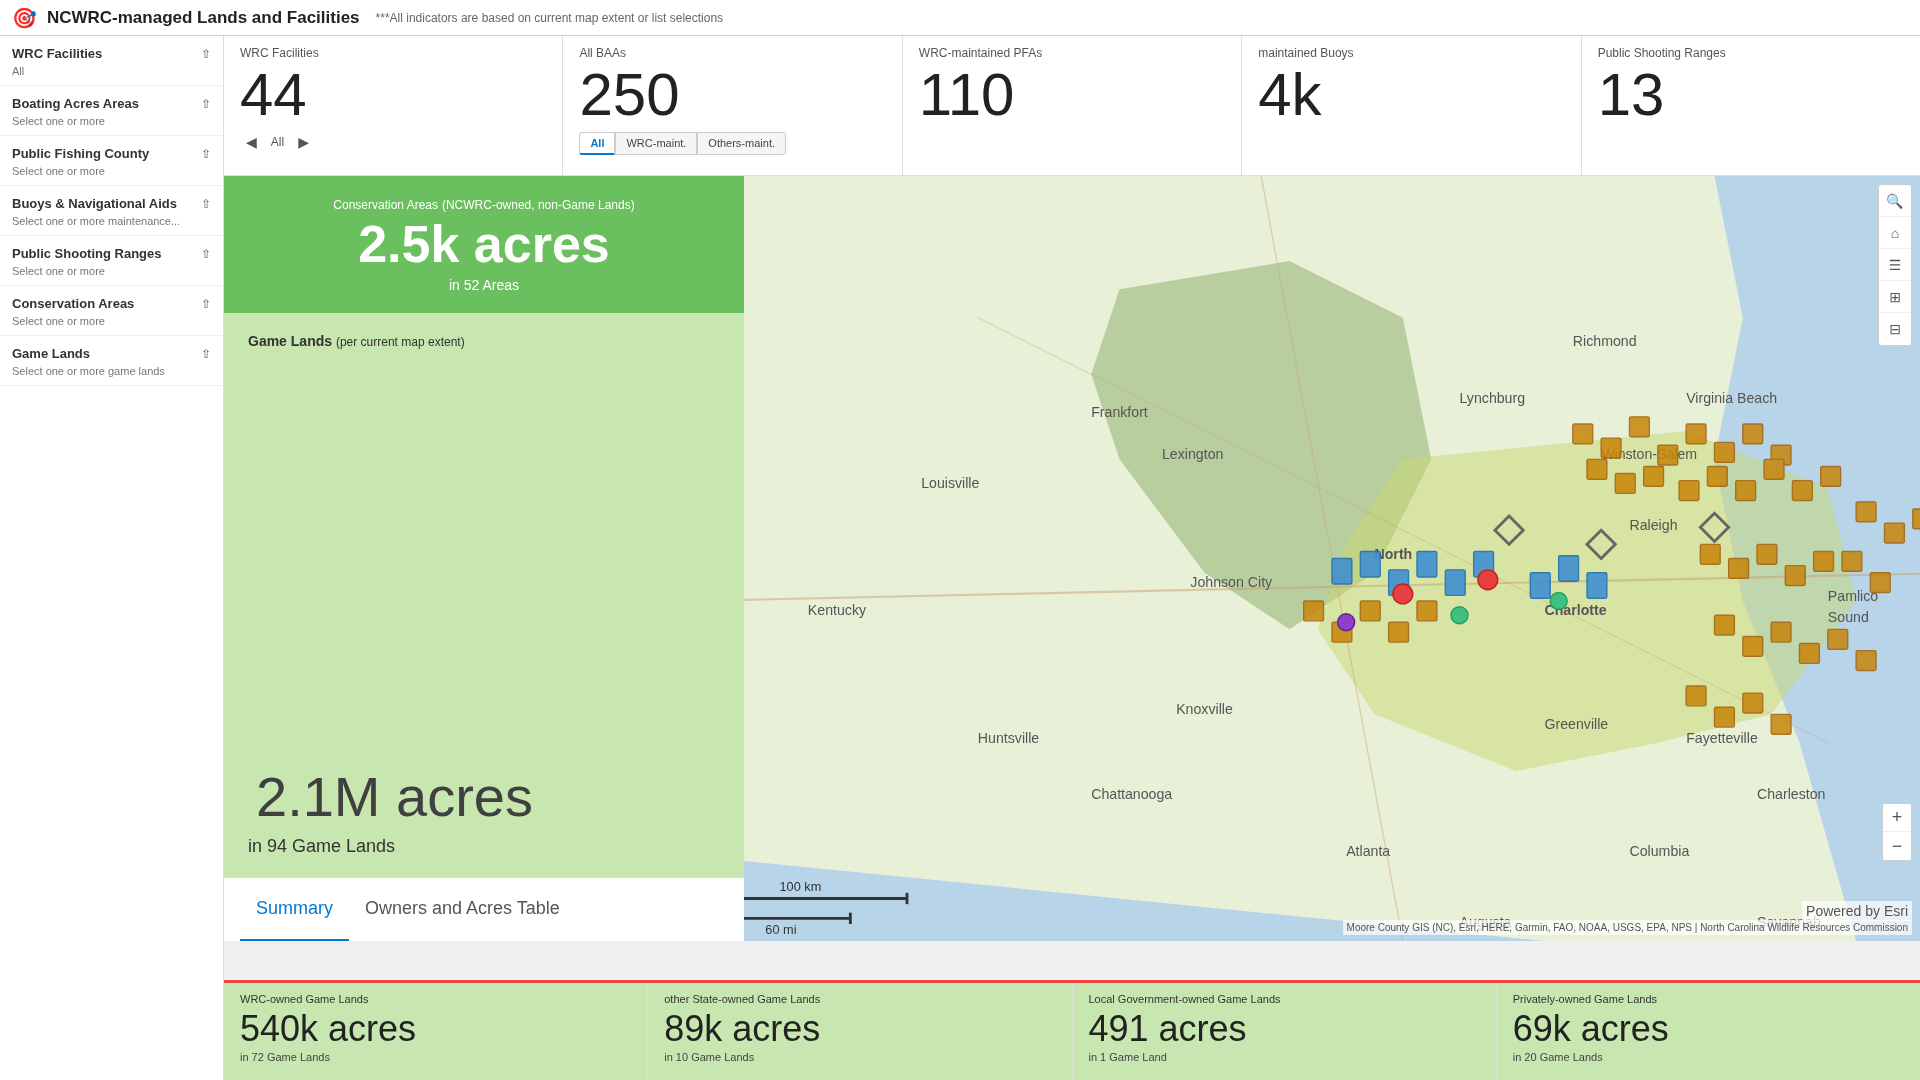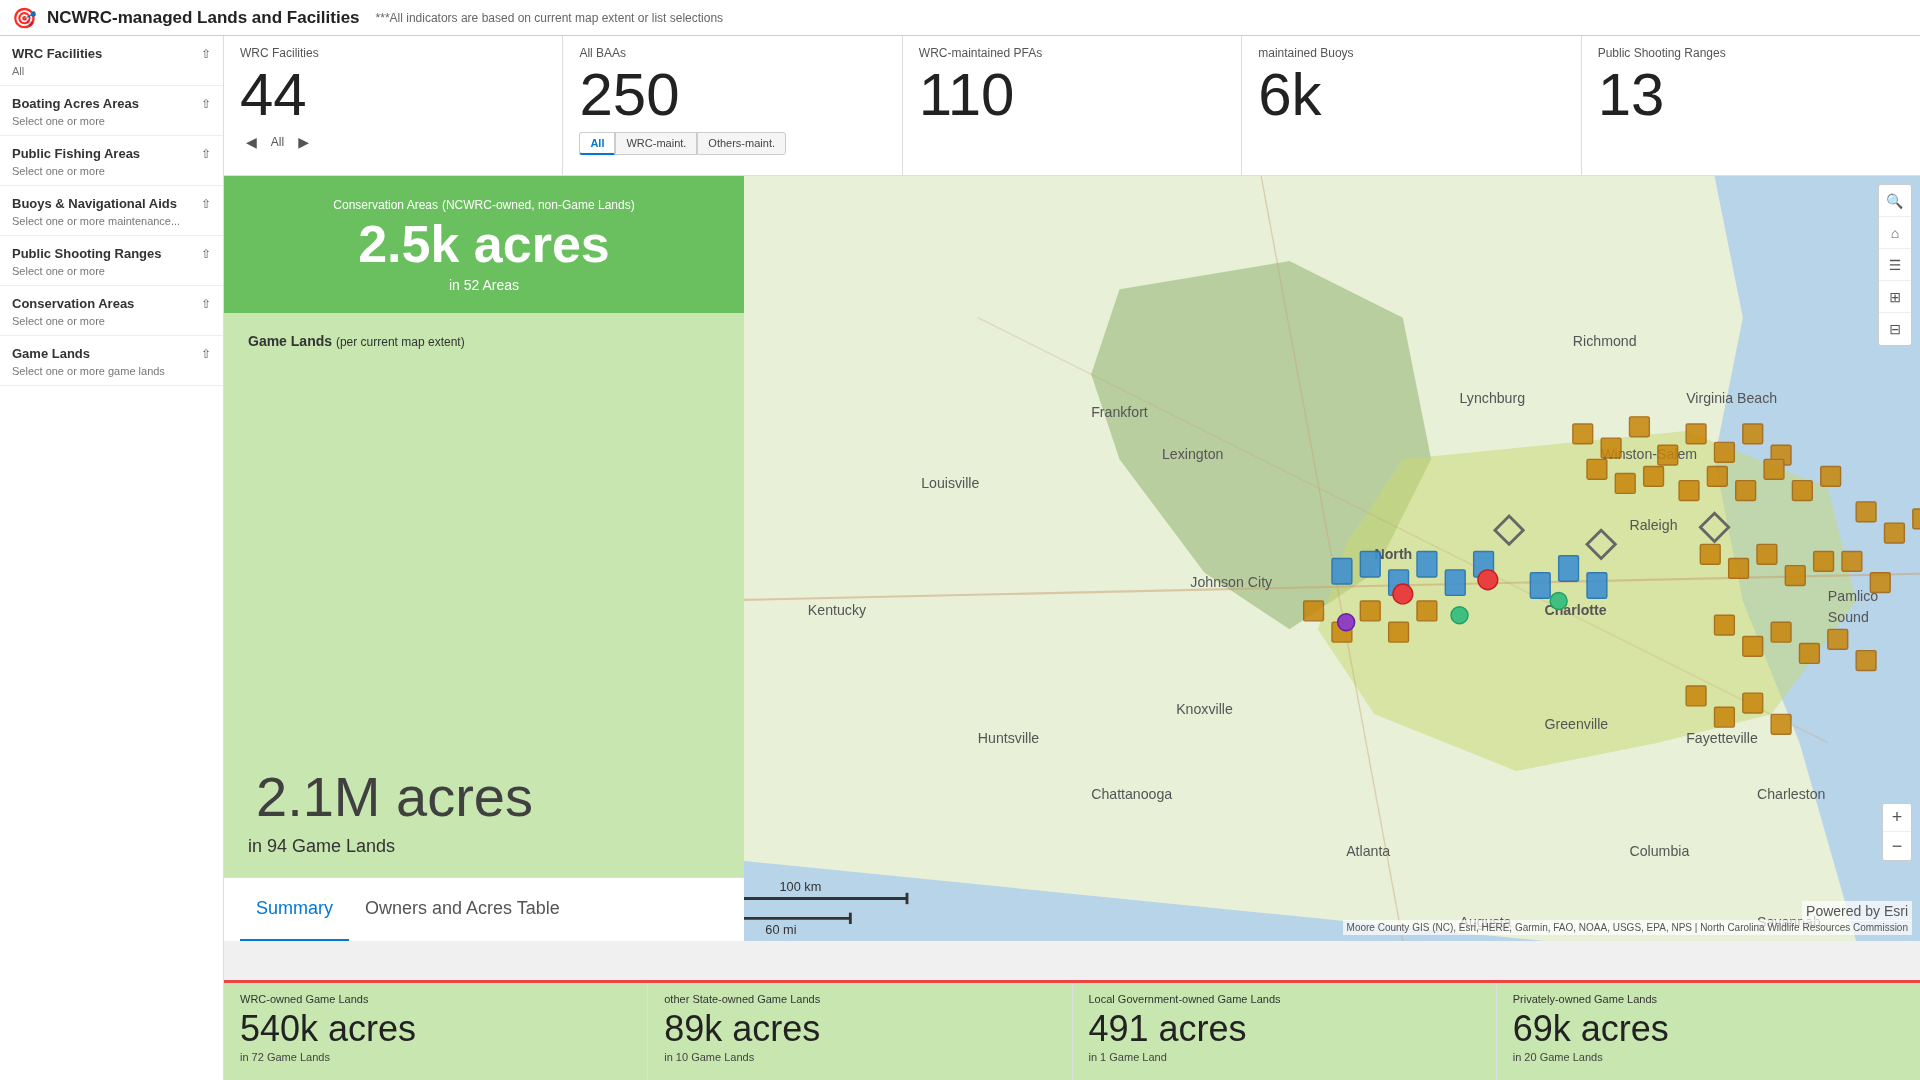--- a/index.html
+++ b/index.html
@@ -165,21 +165,21 @@
   </div>
       <div class="sidebar-section">
     <div class="sidebar-section-header">
       <span class="sidebar-section-title">Boating Acres Areas</span>
       <span class="chevron">⇧</span>
     </div>
     <div class="sidebar-section-subtitle">Select one or more</div>
   </div>
       <div class="sidebar-section">
     <div class="sidebar-section-header">
-      <span class="sidebar-section-title">Public Fishing Areas</span>
+      <span class="sidebar-section-title">Public Fishing County</span>
       <span class="chevron">⇧</span>
     </div>
     <div class="sidebar-section-subtitle">Select one or more</div>
   </div>
       <div class="sidebar-section">
     <div class="sidebar-section-header">
       <span class="sidebar-section-title">Buoys &amp; Navigational Aids</span>
       <span class="chevron">⇧</span>
     </div>
     <div class="sidebar-section-subtitle">Select one or more maintenance...</div>
@@ -227,21 +227,21 @@
             <div class="stat-tab">WRC-maint.</div>
             <div class="stat-tab">Others-maint.</div>
           </div>
         </div>
         <div class="stat-card">
           <div class="stat-label">WRC-maintained PFAs</div>
     <div class="stat-value">110</div>
         </div>
         <div class="stat-card">
           <div class="stat-label">maintained Buoys</div>
-    <div class="stat-value">6k</div>
+    <div class="stat-value">4k</div>
         </div>
         <div class="stat-card">
           <div class="stat-label">Public Shooting Ranges</div>
     <div class="stat-value">13</div>
         </div>
       </div>
 
     <div class="map-area">
 
       <div class="info-panel">

